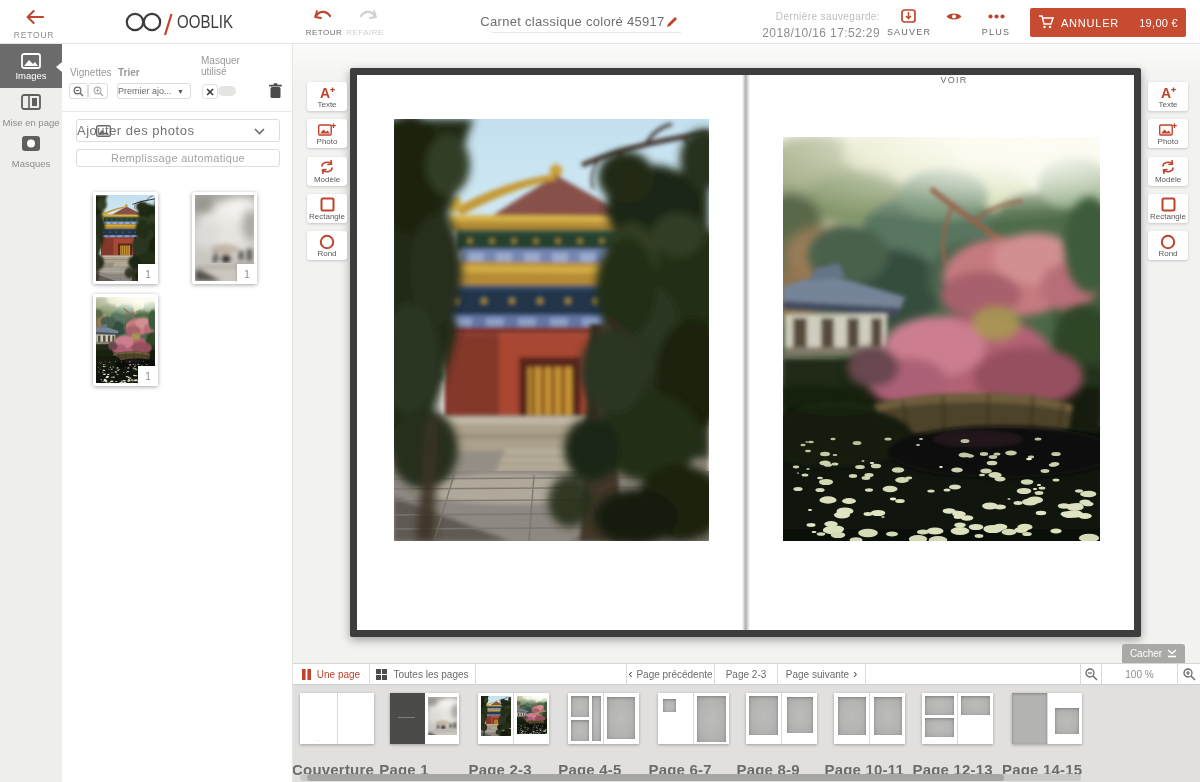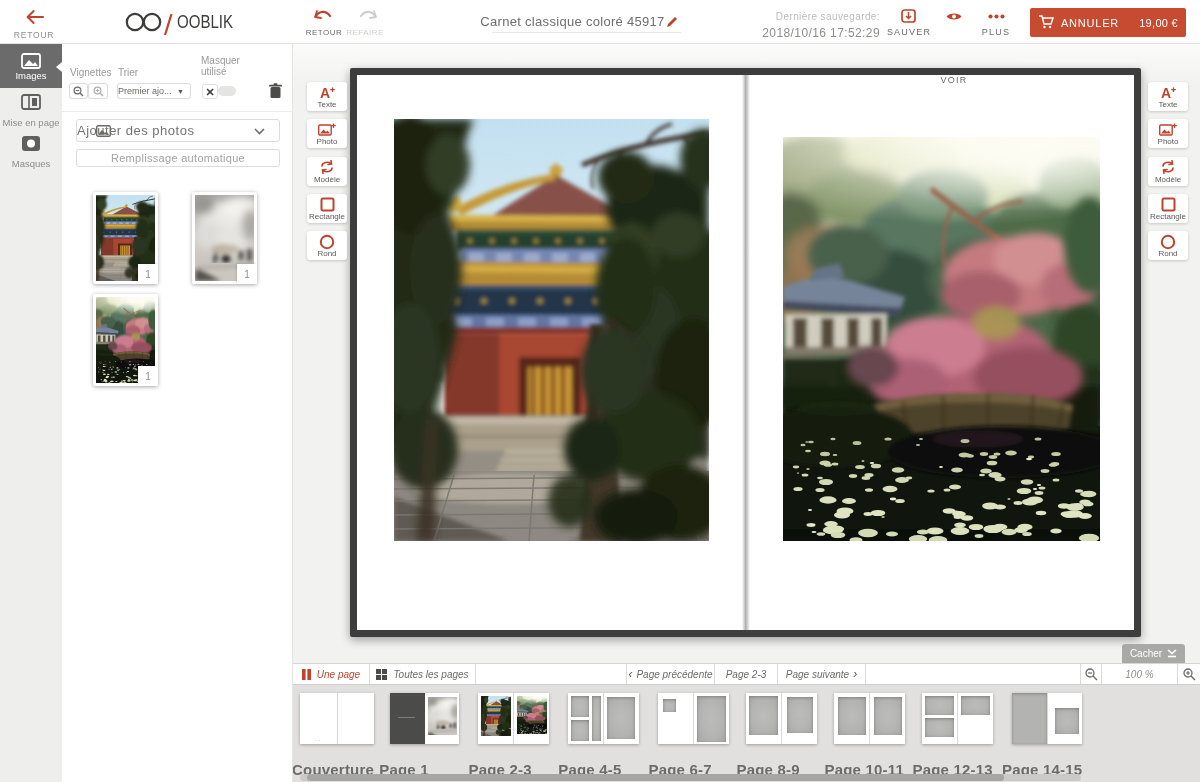--- a/index.html
+++ b/index.html
@@ -26,21 +26,21 @@
   #canvas { position:absolute; left:293px; top:44px; width:907px; height:738px; background:#f2f2f0; }
   #book { position:absolute; left:350px; top:68px; width:791px; height:569px; background:#3d3d3d; border-radius:2px; box-shadow:0 3px 10px rgba(0,0,0,0.35); }
   #pages { position:absolute; left:7px; top:7px; width:777px; height:555px; background:#fff; }
   #gutter { position:absolute; left:385px; top:0; width:8px; height:555px; background:linear-gradient(90deg, rgba(120,120,120,0) 0%, rgba(110,110,110,0.55) 45%, rgba(90,90,90,0.75) 50%, rgba(110,110,110,0.45) 55%, rgba(120,120,120,0) 100%); }
   .toolcol { position:absolute; width:40px; }
   .toolbtn { position:relative; width:40px; height:29px; background:#fff; border-radius:3px; box-shadow:0 1px 3px rgba(0,0,0,0.18); margin-bottom:8.3px; text-align:center; }
   .toollabel { font-size:8px; color:#5a5a58; position:absolute; bottom:2px; width:100%; text-align:center; }
   
   #cacher { position:absolute; left:1122px; top:644px; width:63px; height:19px; background:#a9a9a7; border-radius:3px 3px 0 0; color:#fff; font-size:10px; display:flex; align-items:center; justify-content:center; gap:5px; z-index:5; }
   #toolbar { position:absolute; left:293px; top:663px; width:907px; height:22px; background:#fff; border-top:1px solid #d6d6d4; border-bottom:1px solid #cfcfcd; z-index:6; }
-  .tcell { position:absolute; top:0; height:20px; border-right:1px solid #dadad8; display:flex; align-items:center; justify-content:center; font-size:11px; color:#6b6b69;font-style:italic; }
+  .tcell { position:absolute; top:0; height:20px; border-right:1px solid #dadad8; display:flex; align-items:center; justify-content:center; font-size:11px; color:#6b6b69; }
   #strip { position:absolute; left:293px; top:685px; width:907px; height:97px; background:#e1e0de; }
   .spread { position:absolute; top:8px; height:51px; background:#fff; box-shadow:0 1px 3px rgba(0,0,0,0.3); }
   .slabel { position:absolute; top:76px; font-size:15px; font-weight:bold; color:#6b6b69; letter-spacing:0.2px; }
   .gbox { position:absolute; background:radial-gradient(ellipse at center, #bcbcba 0%, #b3b3b1 60%, #a6a6a4 100%); box-shadow:inset 0 1px 3px rgba(0,0,0,0.25); }
   #ctxmenu { position:absolute; left:1081px; top:685px; width:119px; height:97px; background:#fff; box-shadow:-1px 0 3px rgba(0,0,0,0.12); z-index:7; font-size:12px; color:#6b6b69; }
 </style>
 </head>
 <body>
 <div id="stage">
 
@@ -129,21 +129,21 @@
       <svg width="18" height="15" viewBox="0 0 18 15">
         <rect x="0" y="0" width="18" height="15" rx="3" fill="#5f5f5d"></rect>
         <circle cx="9" cy="7.5" r="4" fill="#fff"></circle>
       </svg>
       <div class="sb-label">Masques</div>
     </div>
   </div>
 
   <div id="panel">
     <div class="abs plabel" style="left:8px; top:23px;">Vignettes</div>
-    <div class="abs plabel" style="left:56px; top:23px;">Trier</div>
+    <div class="abs plabel" style="left:56px; top:23px;font-weight:bold;">Trier</div>
     <div class="abs plabel" style="left:139px; top:11px; line-height:11px;">Masquer<br>utilisé</div>
 
     <div class="pbtn" style="left:7px; top:39px; width:19px; height:16px;"></div>
     <div class="pbtn" style="left:26px; top:39px; width:20px; height:16px;"></div>
     <svg class="abs" style="left:11px; top:42px;" width="11" height="11" viewBox="0 0 11 11">
         <circle cx="4.5" cy="4.5" r="3.4" fill="none" stroke="#6b6b69" stroke-width="1.2"></circle>
         <path d="M7 7 L10 10" stroke="#6b6b69" stroke-width="1.4"></path>
         <path d="M2.8 4.5 L6.2 4.5" stroke="#6b6b69" stroke-width="1.1"></path>
       </svg>
     <svg class="abs" style="left:31px; top:42px;" width="11" height="11" viewBox="0 0 11 11">

